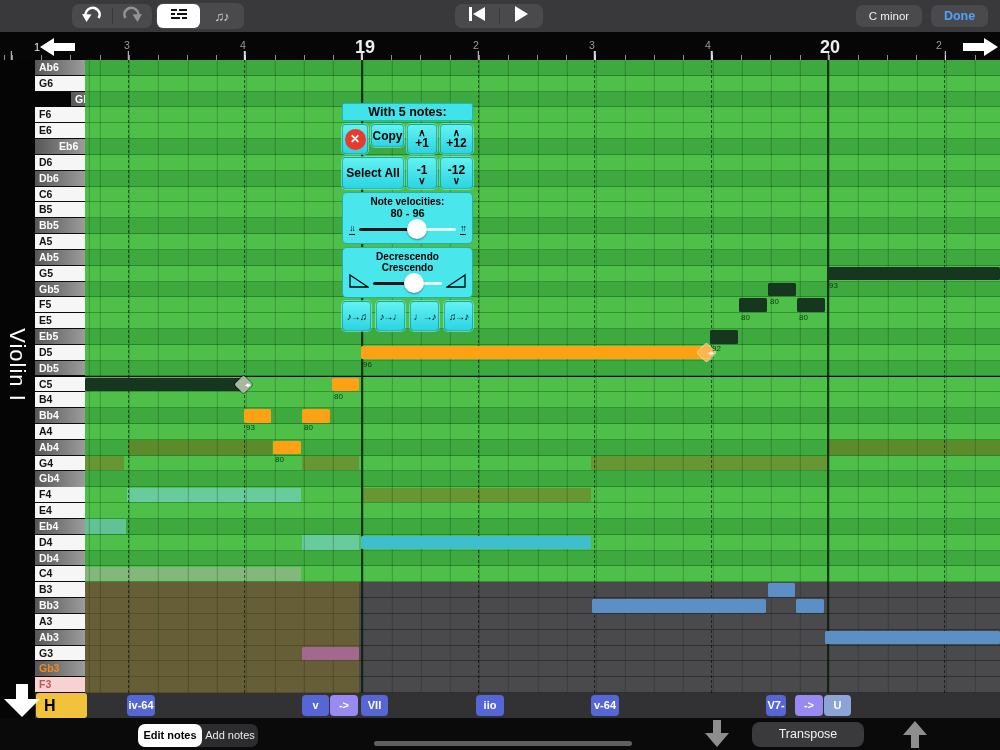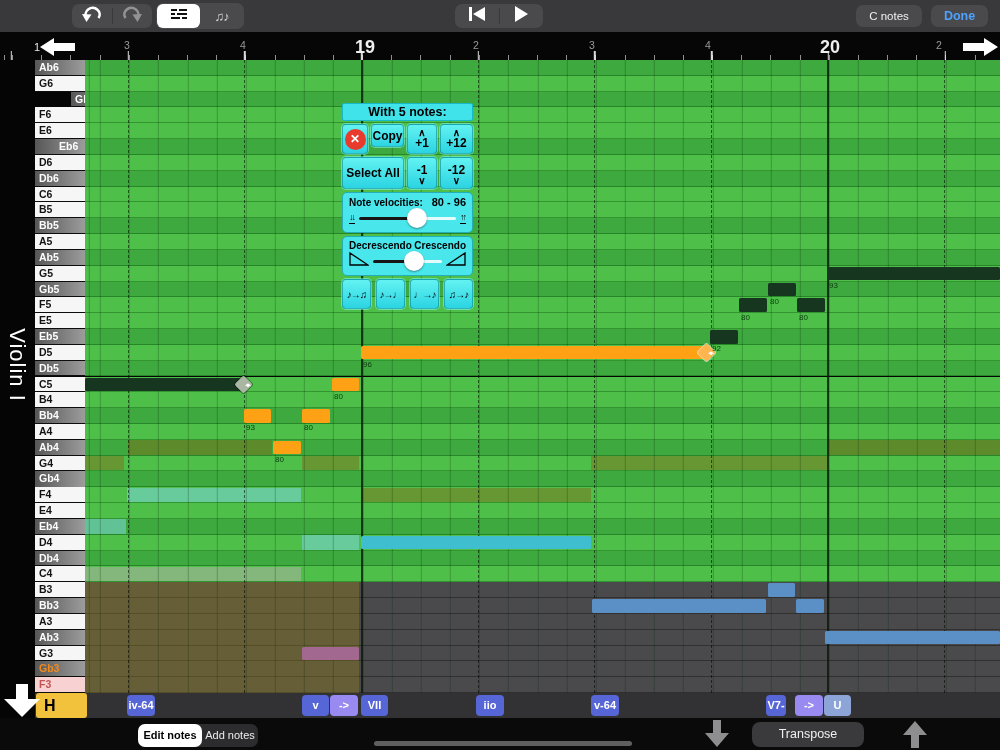--- a/index.html
+++ b/index.html
@@ -82,21 +82,21 @@
     color:#000; font-size:12.5px; font-weight:bold; text-align:center; line-height:16px; }
   .p-row { display:flex; gap:3px; }
   .pbtn { background:linear-gradient(180deg,#63f2f2,#2bd4e2); border:1px solid rgba(0,120,130,.5);
     box-shadow:0 0 0 1px rgba(140,255,255,.5); border-radius:4px; color:#000;
     display:flex; flex-direction:column; align-items:center; justify-content:center;
     font-size:12px; font-weight:bold; }
   .chev { font-size:10px; line-height:7px; font-weight:bold; }
   .xcirc { width:21px; height:21px; background:#e93b2d; border-radius:50%; color:#fff;
     font-size:12px; font-weight:bold; text-align:center; line-height:21px; }
   .panel { background:#49e6ec; border:1px solid rgba(0,120,130,.5); border-radius:5px; padding:3px 6px 4px 6px; }
-  .panel .prow1 { display:flex; justify-content:space-between; align-items:center; }
+  .panel .prow1 { display:flex; justify-content:space-between; align-items:center;flex-direction:column; }
   .plabel { font-size:10px; font-weight:bold; color:#000; }
   .pvalue { font-size:11px; font-weight:bold; color:#000; }
   .prow2 { display:flex; align-items:center; gap:4px; height:20px; }
   .vicon { font-size:9px; line-height:9px; letter-spacing:-2px; font-weight:bold; color:#000; padding:0 1px 1px 0; }
   .vicon.solid { border-bottom:1.5px solid #000; }
   .vicon.dashed { border-bottom:1.5px dashed #000; }
   .slider { position:relative; flex:1; height:20px; }
   .track-light { position:absolute; left:0; right:0; top:9px; height:2.5px; background:#e6fbfb; border-radius:2px; }
   .track-dark { position:absolute; left:0; top:9px; height:2.5px; background:#161616; border-radius:2px; }
   .knob { position:absolute; top:0; width:20px; height:20px; background:#fff; border-radius:50%; box-shadow:0 1px 2px rgba(0,0,0,.4); }
@@ -179,21 +179,21 @@
       <div class="div"></div>
       <div class="half">
         <span>
           <svg width="16" height="16" viewBox="0 0 16 16">
               <polygon points="2,0 15,8 2,16" fill="#fff"></polygon>
             </svg>
         </span>
       </div>
     </div>
 
-    <div class="pill keybtn">C notes</div>
+    <div class="pill keybtn">C minor</div>
     <div class="pill donebtn">Done</div>
   </div>
 
   <div class="ruler">
     <div class="ticks16"></div>
     <div class="ticksbeat"></div>
     <span class="rpartial">1</span>
     <div id="rmarks">
         <div class="rmark" style="left: 124px;">3</div>
         <div class="rmark" style="left: 240px;">4</div>

